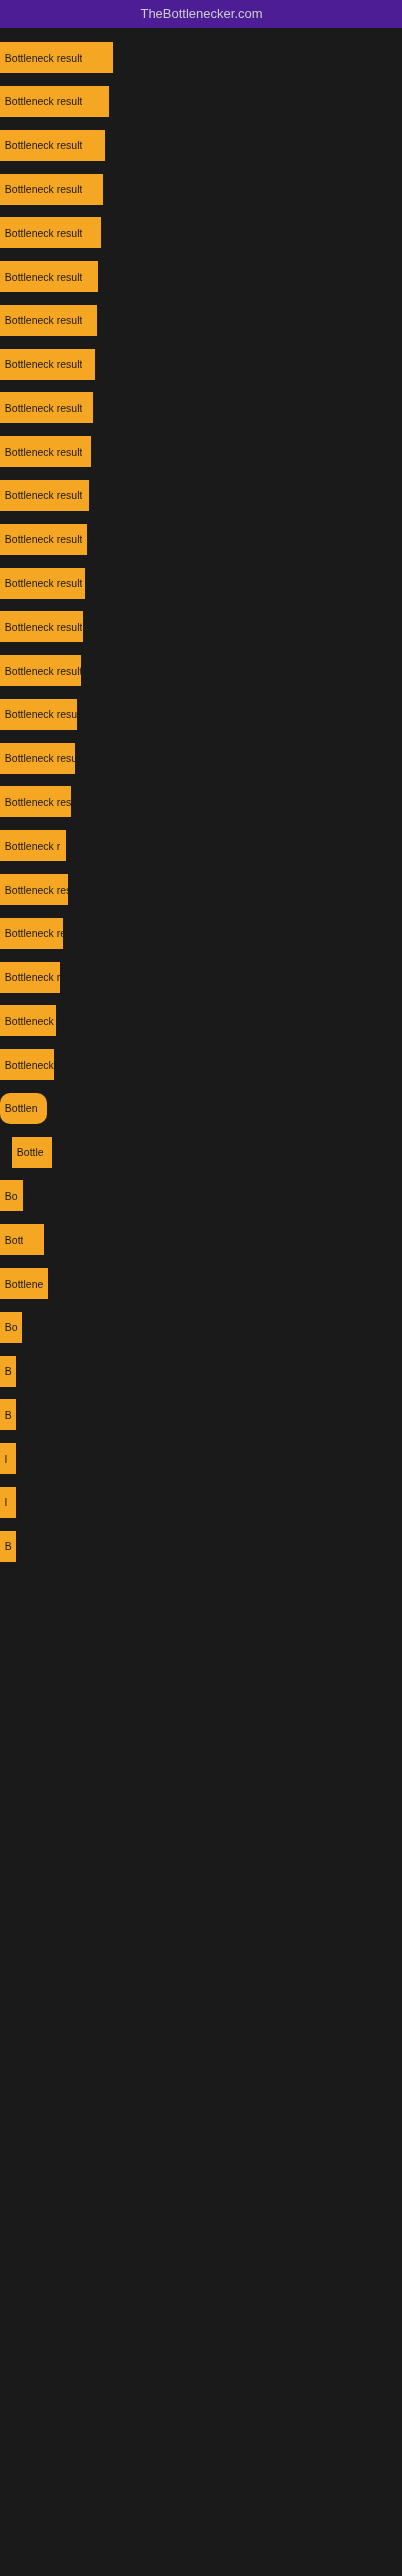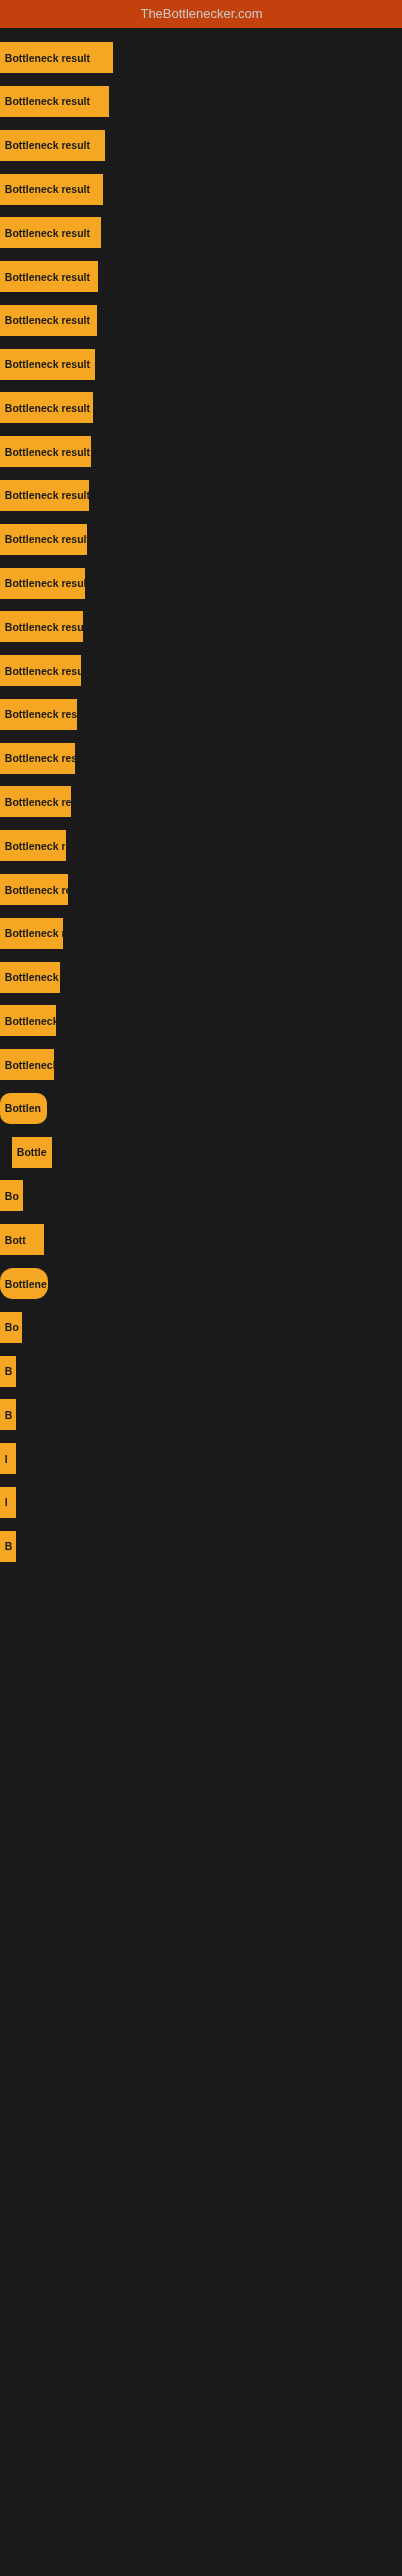--- a/index.html
+++ b/index.html
@@ -14,21 +14,21 @@
       min-height: 2576px;
       font-family: Arial, sans-serif;
       position: relative;
     }
 
     .site-title {
       text-align: center;
       color: #cccccc;
       font-size: 13px;
       padding: 6.4px 0;
-      background-color: #c2410c;
+      background-color: #4c1d95;
     }
 
     .bars-container {
       padding: 8px 0;
     }
 
     .bar-row {
       margin-bottom: 0px;
       padding: 6.4px 0;
       display: flex;
@@ -41,21 +41,21 @@
       display: flex;
       align-items: center;
       padding-left: 4.8px;
       min-width: 16px;
       position: relative;
     }
 
     .bar-label {
       color: #1a1a1a;
       font-size: 10.5px;
-      font-weight: bold;
+      font-weight: normal;
       white-space: nowrap;
       overflow: hidden;
     }
   </style>
 </head>
 <body>
 
 <div class="site-title">TheBottlenecker.com</div>
 
 <div class="bars-container">
@@ -193,21 +193,21 @@
       <div class="bar" style="width: 22.5px;">
         <span class="bar-label">Bo</span>
       </div>
     </div>
     <div class="bar-row">
       <div class="bar" style="width: 44px;">
         <span class="bar-label">Bott</span>
       </div>
     </div>
     <div class="bar-row">
-      <div class="bar" style="width: 48px; border-radius: 13px;">
+      <div class="bar" style="width: 48px;">
         <span class="bar-label">Bottlene</span>
       </div>
     </div>
     <div class="bar-row">
       <div class="bar" style="width: 22px;">
         <span class="bar-label">Bo</span>
       </div>
     </div>
     <div class="bar-row">
       <div class="bar" style="width: 11.3px;">

